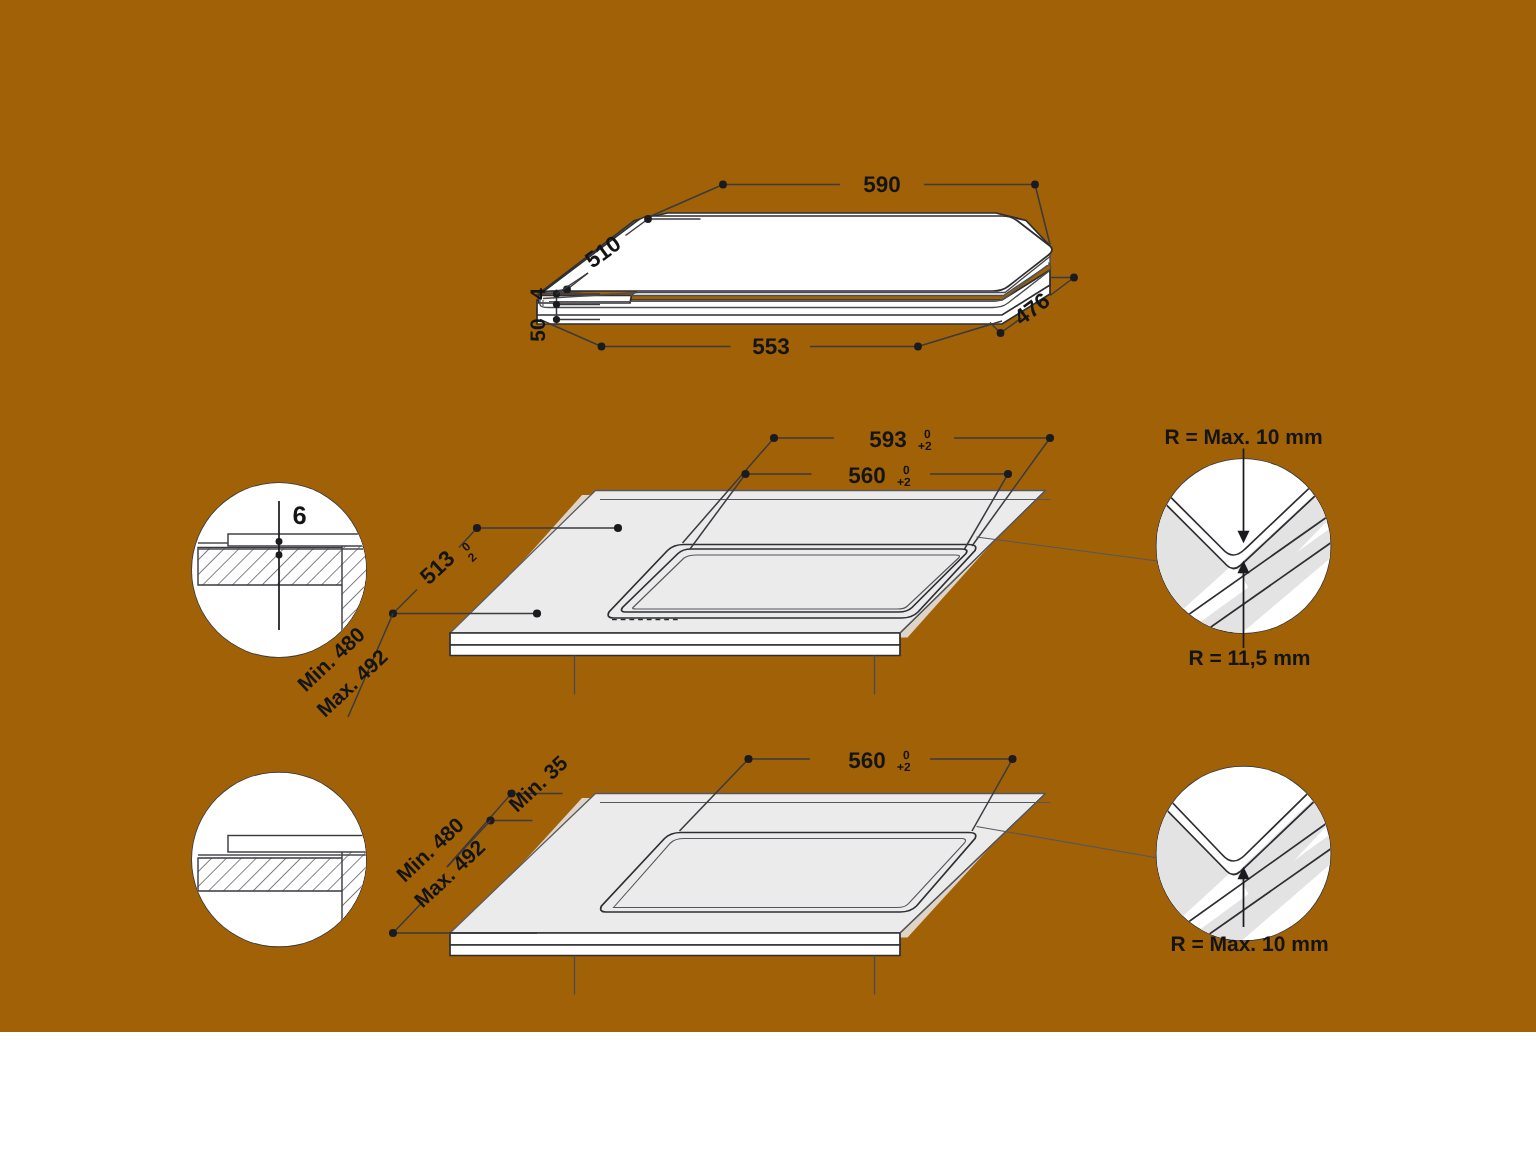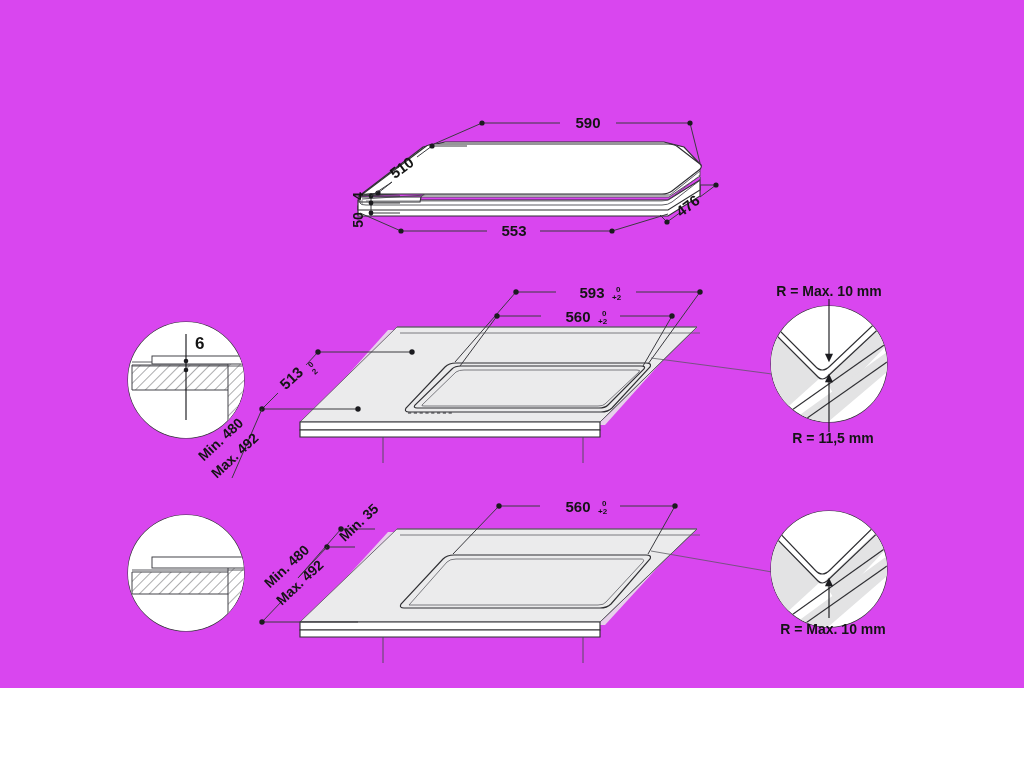--- a/index.html
+++ b/index.html
@@ -10,21 +10,21 @@
   body {
     width: 1024px; height: 768px;
     font-family: "Liberation Sans", sans-serif;
     overflow: hidden;
     position: relative;
   }
   #sheet {
     position: absolute;
     left: 0; top: 0;
     width: 1024px; height: 688px;
-    background: #d946ef;
+    background: #a16207;
   }
   svg#diagram {
     position: absolute;
     left: 0; top: 0;
     width: 1024px;
     height: 768px;
     display: block;
   }
   .dimtext {
     font-family: "Liberation Sans", sans-serif;

